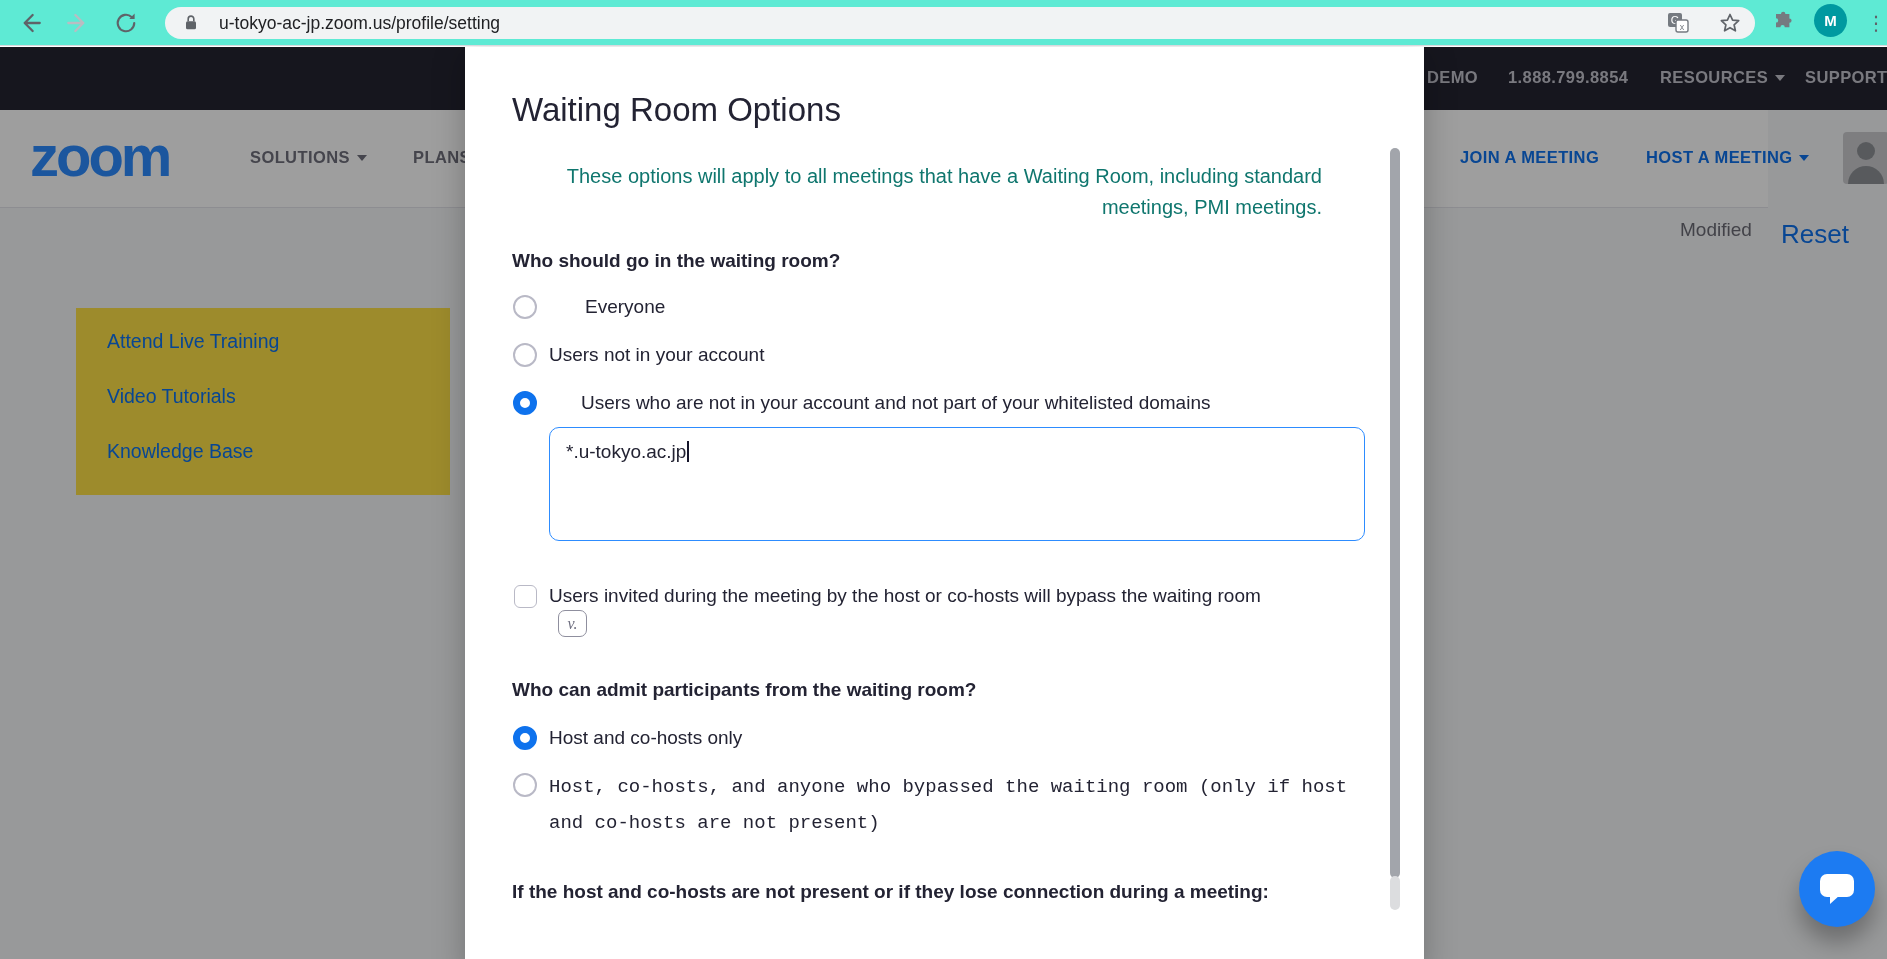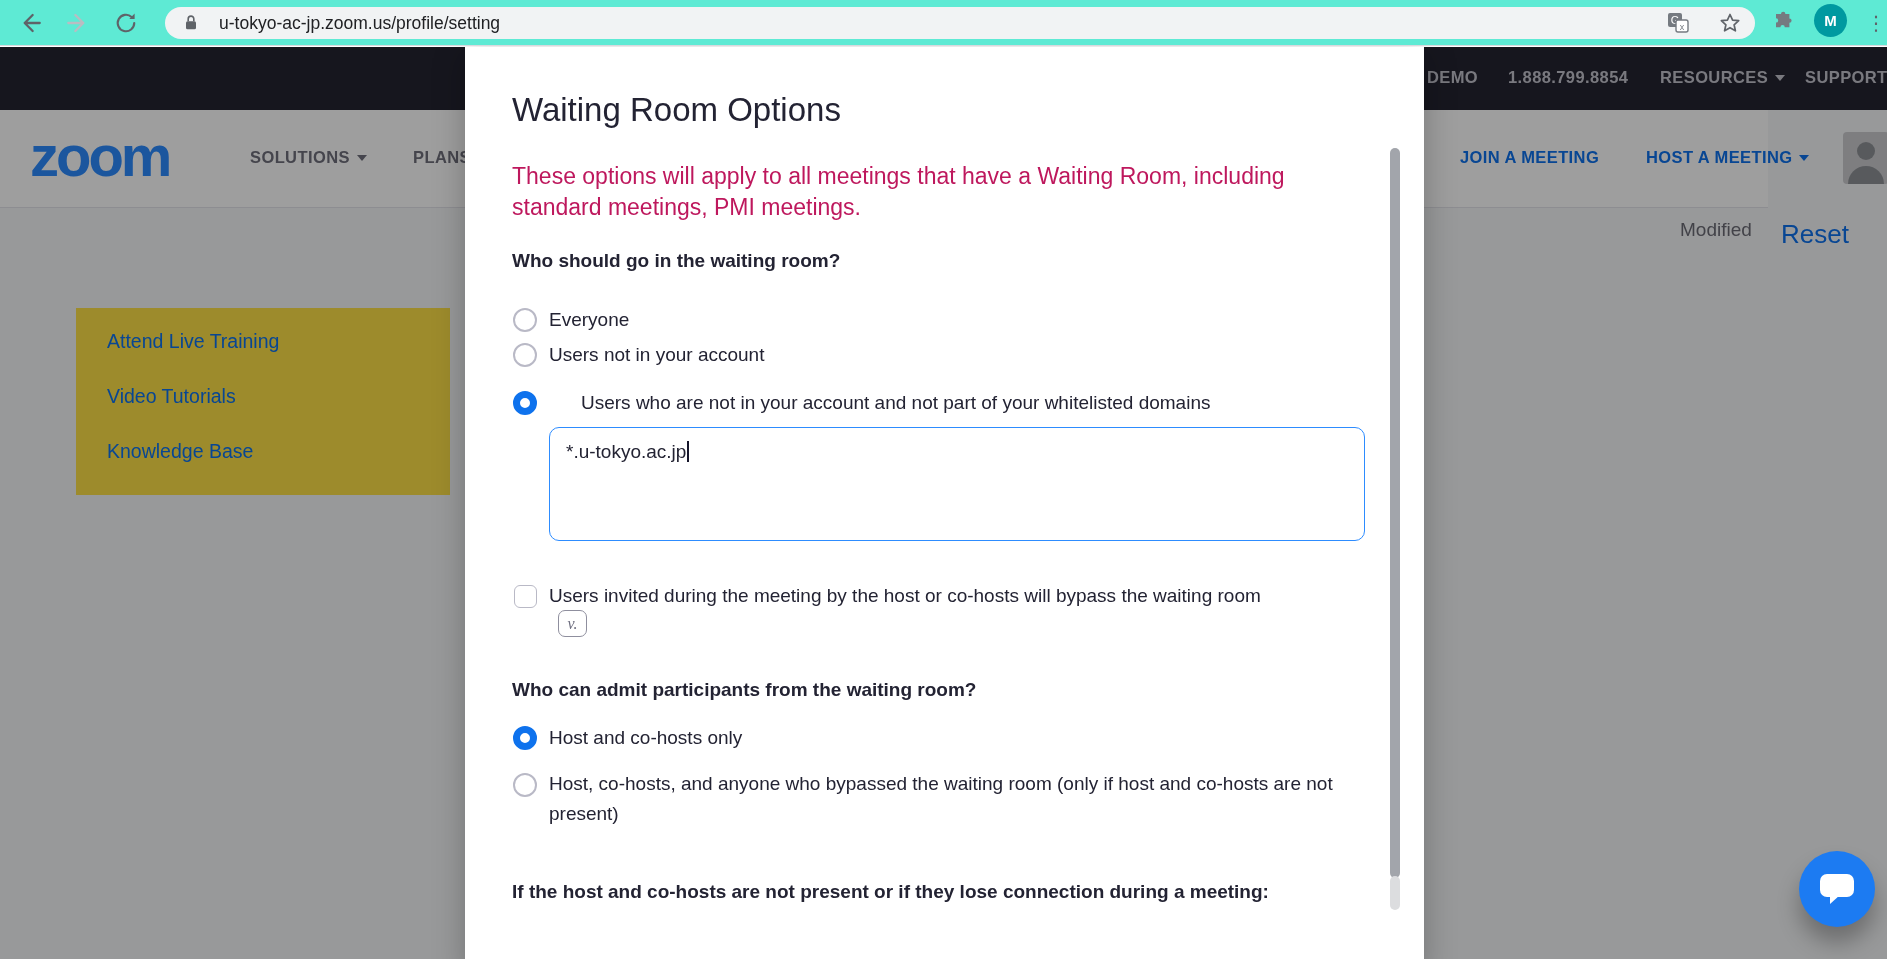--- a/index.html
+++ b/index.html
@@ -27,21 +27,21 @@
   .content { position:absolute; left:8px; top:161px; width:1499px; height:751px;margin-left:32px; }
   .modified { position:absolute; left:1640px; top:11px; font-size:19px; color:#6b6b75; }
   .reset { position:absolute; left:1741px; top:11px; font-size:26px; color:#0e72ed; cursor:pointer; }
   .side-card { position:absolute; left:36px; top:100px; width:374px; height:187px; background:#fde047; }
   .side-link { position:absolute; left:31px; font-size:19.5px; color:#0e72ed; cursor:pointer; white-space:nowrap; }
 
   
   .backdrop { position:absolute; left:0; top:47px; width:1887px; height:912px; background:rgba(0,0,0,0.38); z-index:10; }
   .modal { position:absolute; left:465px; top:47px; width:959px; height:924px; background:#ffffff; z-index:20; box-shadow:0 6px 30px rgba(0,0,0,.25); }
   .m-title { position:absolute; left:47px; top:44px; font-size:33px; font-weight:500; color:#232333; }
-  .m-desc { position:absolute; left:47px; top:114px; width:810px; font-size:23px; line-height:31px; color:#be185d; }
+  .m-desc { position:absolute; left:47px; top:114px; width:810px; font-size:20px; line-height:31px; color:#0f766e;text-align:right; }
   .m-q { position:absolute; left:47px; font-size:19px; font-weight:700; color:#232333; white-space:nowrap; }
   .opt-row { position:absolute; left:47px; display:flex; align-items:center; cursor:pointer; }
   .radio { flex:0 0 auto; width:24px; height:24px; border-radius:50%; border:2px solid #b9b9c6; background:#fff; margin-left:1px; }
   .radio.sel { border:7px solid #0e72ed; }
   .opt-label { margin-left:12px; font-size:19px; color:#232333; }
   .checkbox { flex:0 0 auto; width:23px; height:23px; border-radius:6px; border:1.5px solid #b9b9c6; background:#fff; margin-left:2px; }
   .v-badge { position:absolute; left:93px; top:563px; width:29px; height:27px; border:1.5px solid #8f8f9e; border-radius:7px; display:flex; align-items:center; justify-content:center; font-family:"Liberation Serif", serif; font-style:italic; font-size:16px; color:#6f6f80; }
   .fake-textarea { position:absolute; left:84px; top:380px; width:816px; height:114px; border:1.5px solid #2d8cff; border-radius:10px; background:#fff; padding:13px 16px; font-size:19px; color:#232333; cursor:text; }
   .caret { display:inline-block; width:1.5px; height:21px; background:#15152a; vertical-align:-4px; margin-left:1px; }
   .sb-thumb { position:absolute; left:925px; top:101px; width:10px; height:730px; background:#a2a5ab; border-radius:5px; cursor:grab; }
@@ -133,21 +133,21 @@
 </div>
 
 <div class="backdrop"></div>
 
 <div class="modal">
   <div class="m-title">Waiting Room Options</div>
   <div class="m-desc">These options will apply to all meetings that have a Waiting Room, including standard meetings, PMI meetings.</div>
 
   <div class="m-q" style="top:203px;">Who should go in the waiting room?</div>
 
-  <div class="opt-row" style="top:258px; height:30px;">
+  <div class="opt-row" style="top:245px; height:30px;gap:36px;">
     <span class="radio"></span>
     <span class="opt-label">Everyone</span>
   </div>
   <div class="opt-row" style="top:293px; height:30px;">
     <span class="radio"></span>
     <span class="opt-label">Users not in your account</span>
   </div>
   <div class="opt-row" style="top:341px; height:30px;gap:32px;">
     <span class="radio sel"></span>
     <span class="opt-label">Users who are not in your account and not part of your whitelisted domains</span>
@@ -162,21 +162,21 @@
   <div class="v-badge">v.</div>
 
   <div class="m-q" style="top:632px;">Who can admit participants from the waiting room?</div>
 
   <div class="opt-row" style="top:676px; height:30px;">
     <span class="radio sel"></span>
     <span class="opt-label">Host and co-hosts only</span>
   </div>
   <div class="opt-row" style="top:722px; align-items:flex-start;">
     <span class="radio" style="margin-top:4px;"></span>
-    <span class="opt-label" style="width:820px; line-height:30px;">Host, co-hosts, and anyone who bypassed the waiting room (only if host and co-hosts are not present)</span>
+    <span class="opt-label" style="width:820px; line-height:36px;font-family:Liberation Mono, monospace;">Host, co-hosts, and anyone who bypassed the waiting room (only if host and co-hosts are not present)</span>
   </div>
 
   <div class="m-q" style="top:834px;">If the host and co-hosts are not present or if they lose connection during a meeting:</div>
 
   <div class="sb-thumb"></div>
   <div class="sb-tip"></div>
 </div>
 
 <div class="chat-fab">
   <svg width="40" height="38" viewBox="0 0 40 38">

